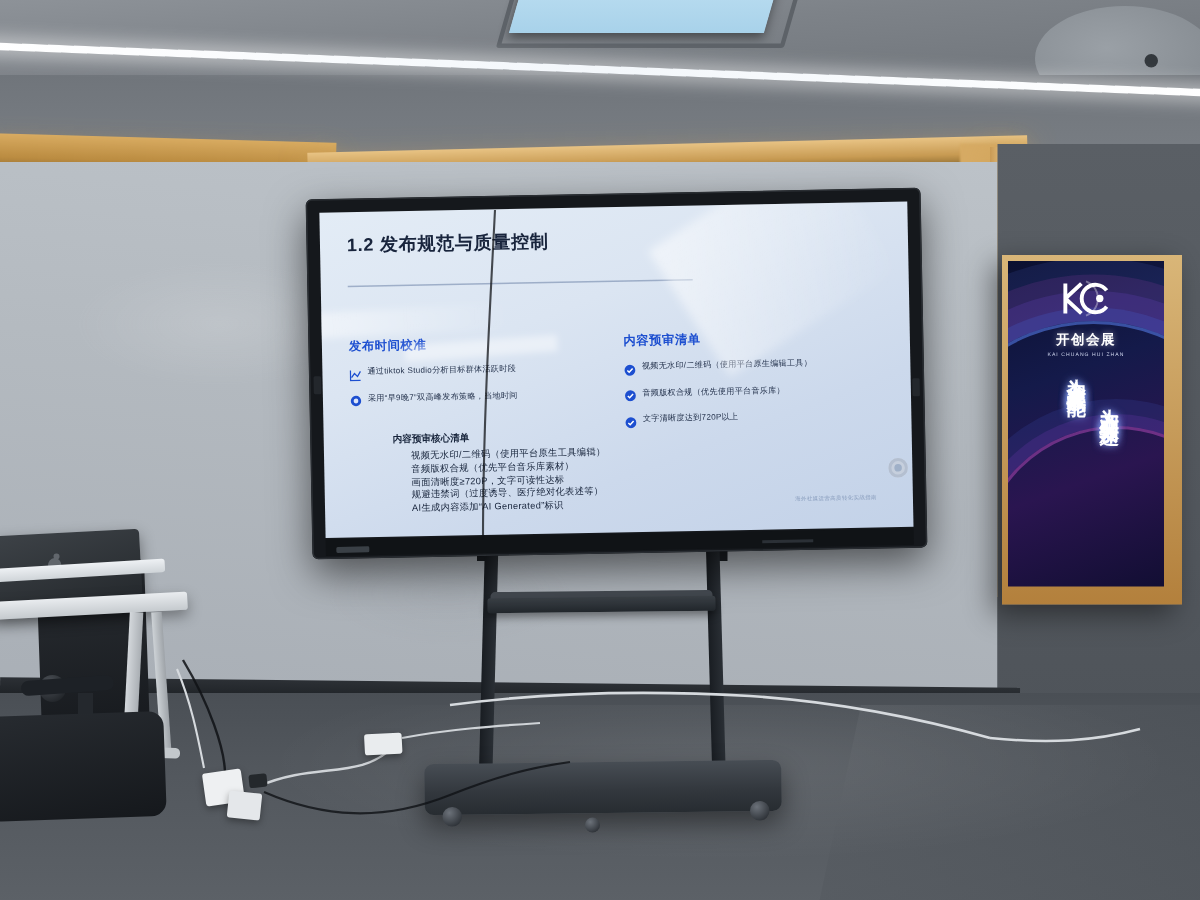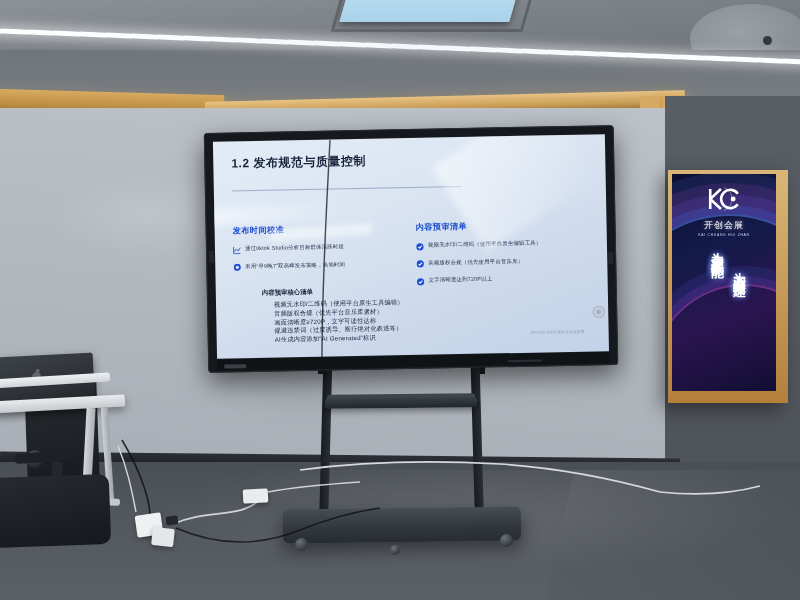--- a/index.html
+++ b/index.html
@@ -74,21 +74,21 @@
     border:2px solid rgba(90,130,240,.55);
     box-shadow:0 0 0 9px rgba(70,110,230,.20),
                0 0 0 20px rgba(120,80,220,.18),
                0 0 0 31px rgba(190,70,190,.14),
                0 0 0 42px rgba(90,120,235,.12);}
   .banner .arcs2{position:absolute;left:-20px;top:110px;width:180px;height:180px;
     border-radius:50%;border:2px solid rgba(200,80,200,.45);
     box-shadow:0 0 0 8px rgba(150,70,215,.16),0 0 0 18px rgba(80,110,235,.13);}
   .banner-logo{position:absolute;left:0;right:0;top:12px;text-align:center;color:#fff;}
   .kc-mark{width:34px;height:26px;margin:0 auto 3px;}
-  .banner-cn{font-size:9px;font-weight:normal;letter-spacing:1px;color:#fff;
+  .banner-cn{font-size:9px;font-weight:bold;letter-spacing:1px;color:#fff;
     text-shadow:0 0 4px rgba(255,255,255,.5);}
   .banner-en{font-size:3.4px;letter-spacing:.7px;color:#cfd6ee;margin-top:1px;}
   .b-vert{position:absolute;writing-mode:vertical-rl;font-weight:bold;color:#fff;
     font-size:13px;letter-spacing:2px;text-shadow:0 0 6px rgba(140,170,255,.8);}
   .b-v1{left:36px;top:68px;}
   .b-v2{left:58px;top:88px;}
 
   
   .tv{position:absolute;left:206px;top:129px;width:410px;height:240px;
     transform:rotate(-1.1deg);}

